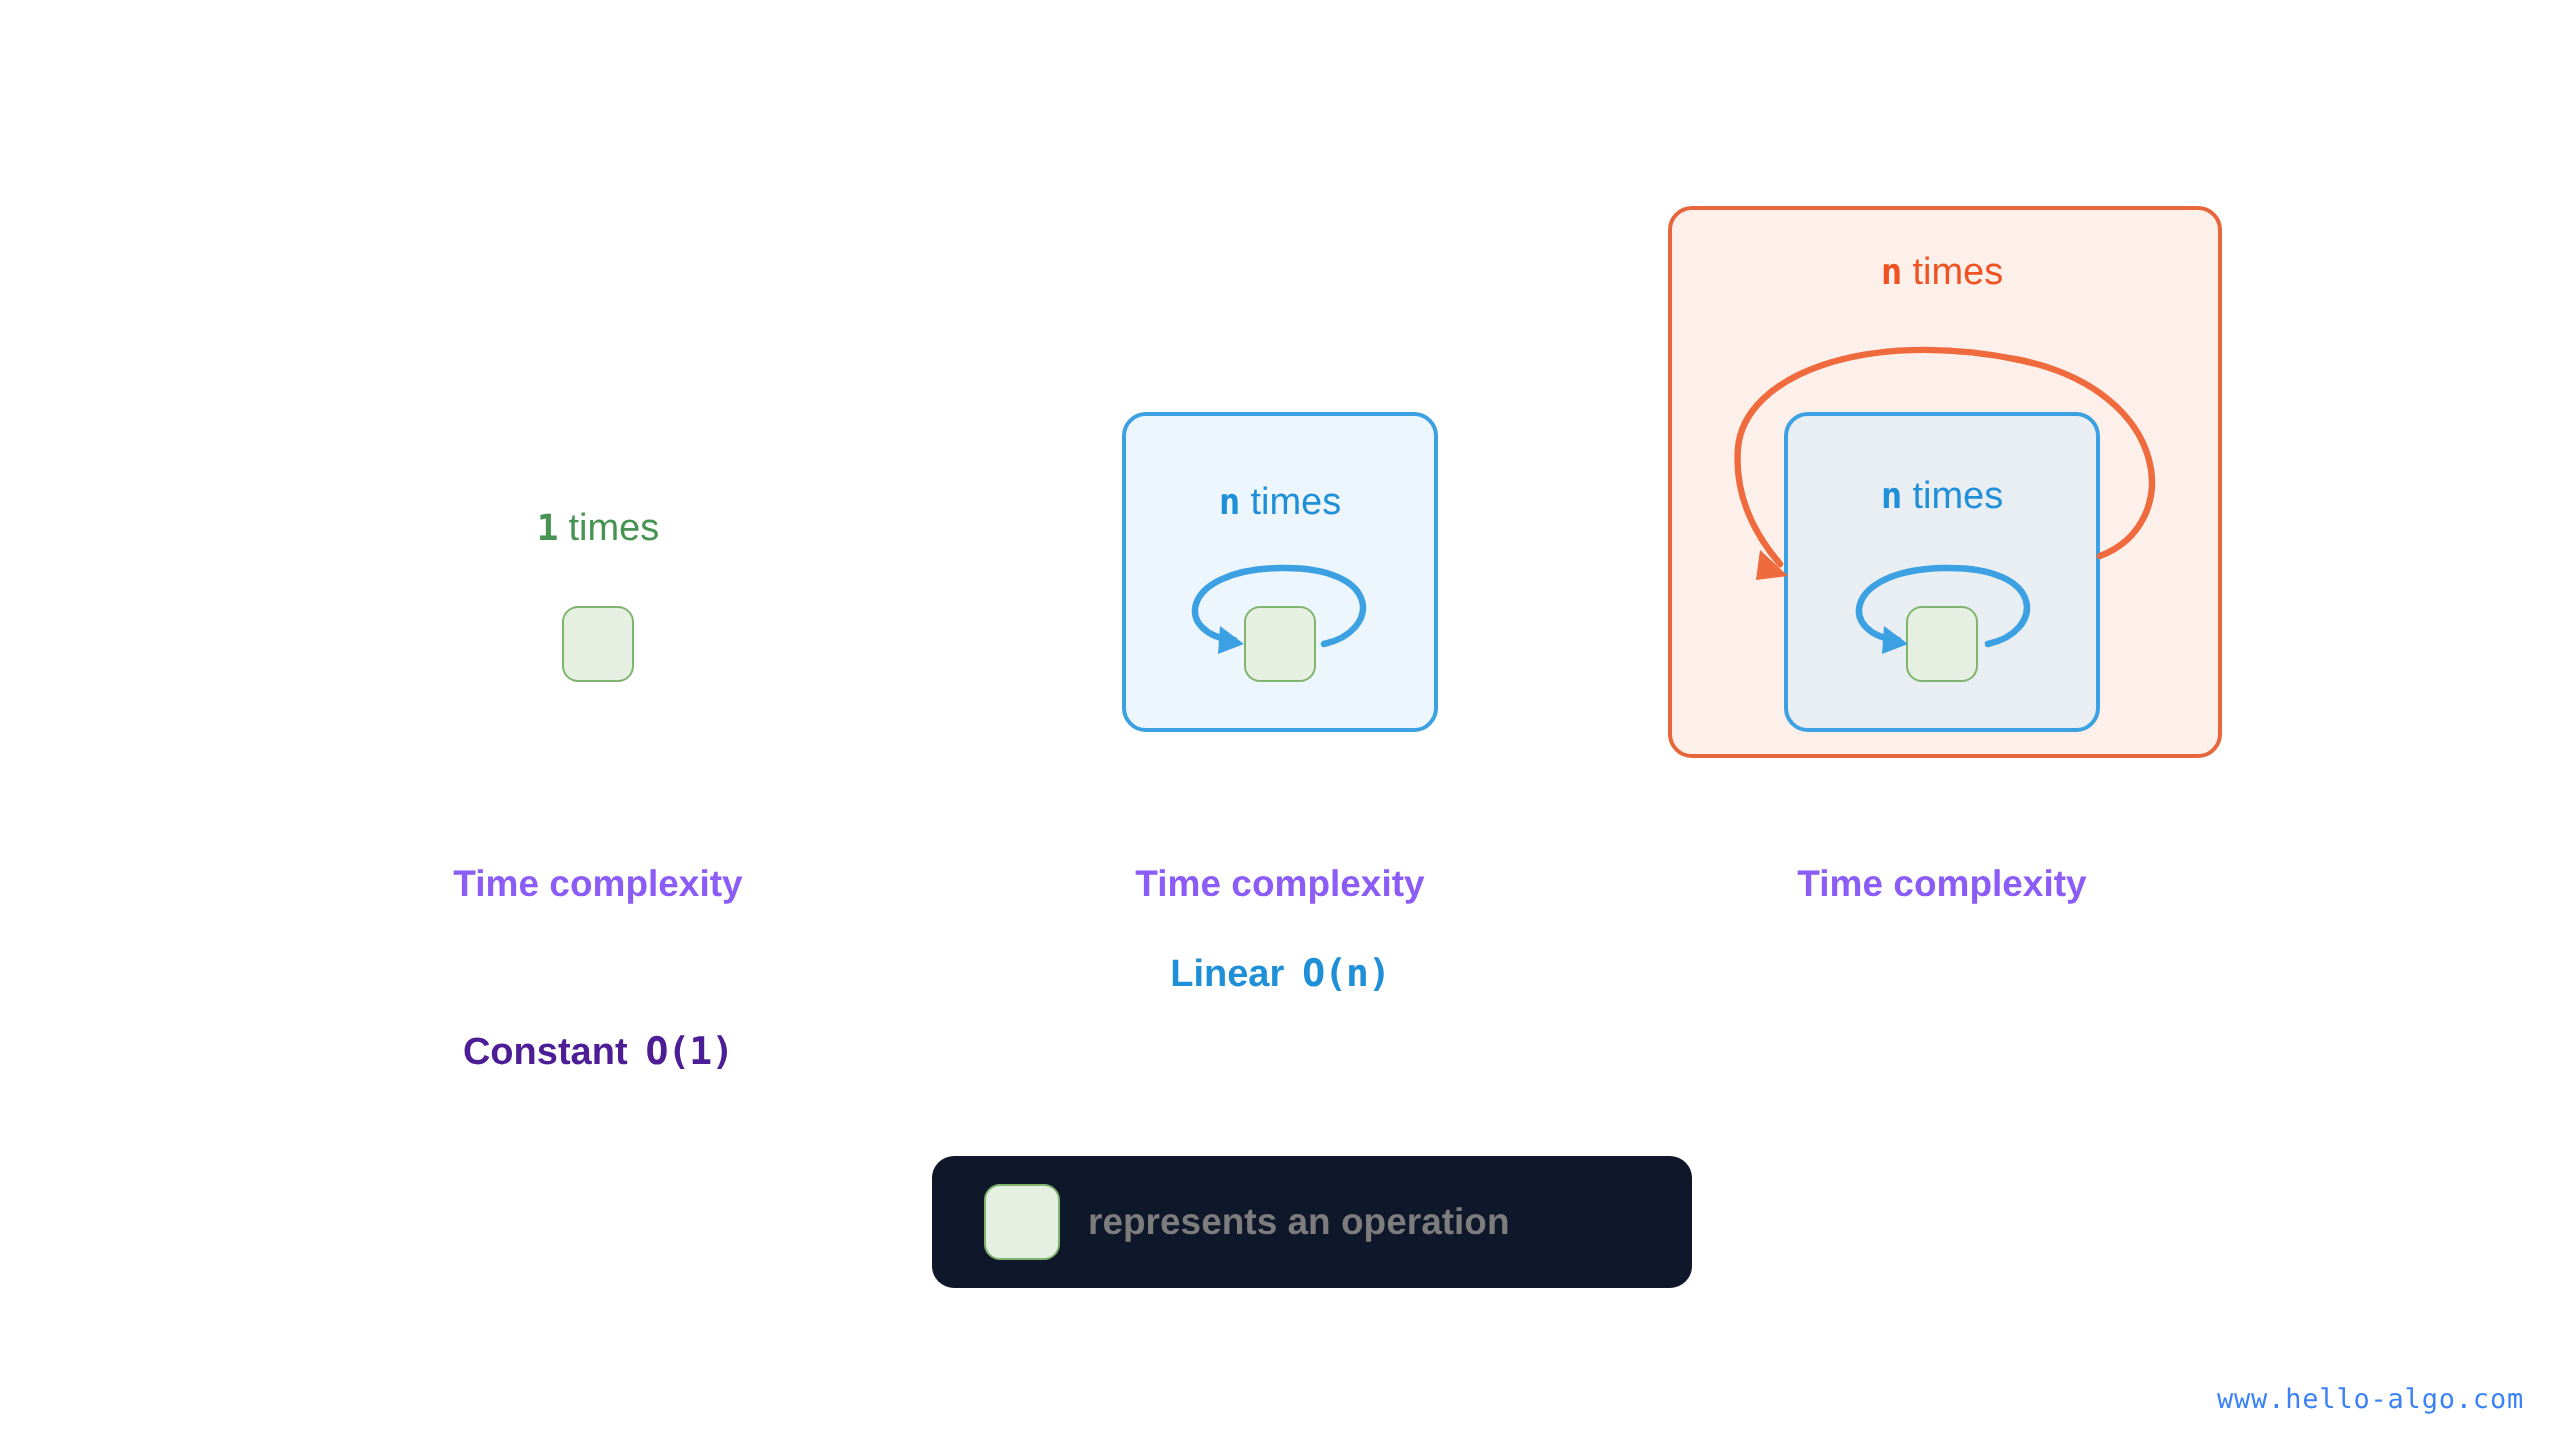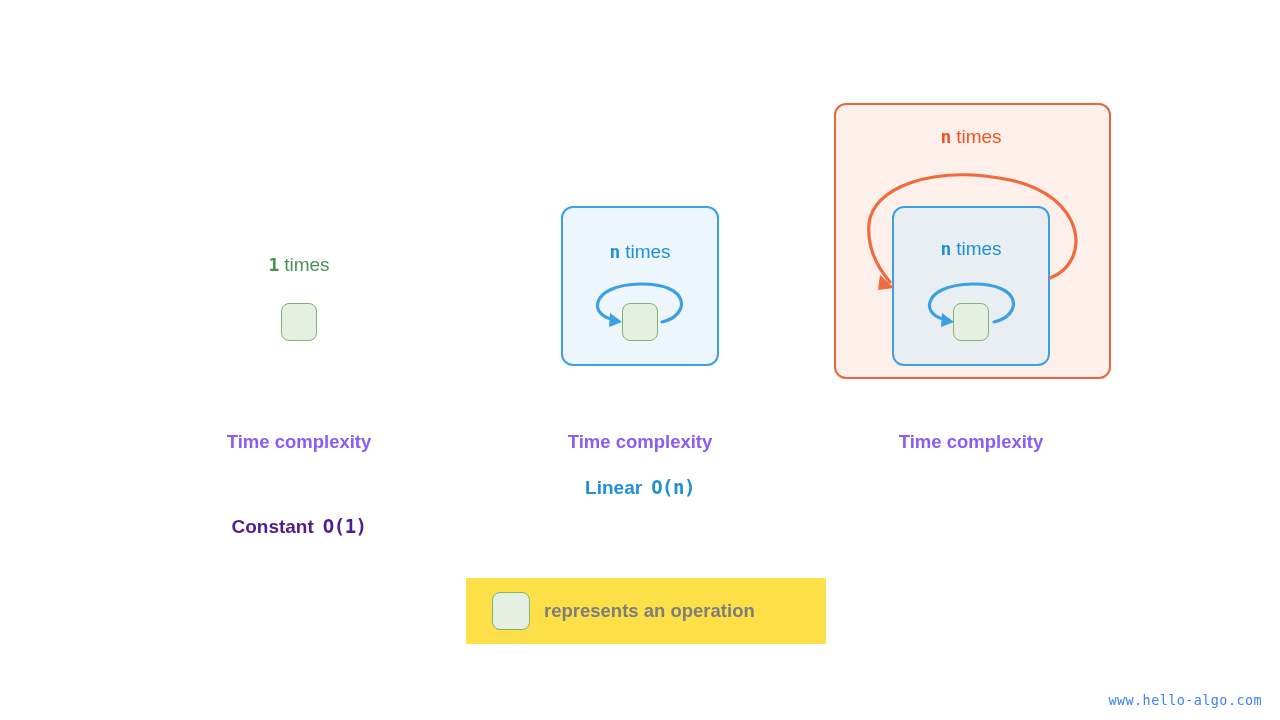--- a/index.html
+++ b/index.html
@@ -127,22 +127,23 @@
     line-height: 0;
   }
 
   
   #legend {
     position: absolute;
     left: 466px;
     top: 578px;
     width: 360px;
     height: 66px;
-    background: #fde047;
-    border-radius: 1px;
+    background: #0f172a;
+    border-radius: 11px;
+    padding-left: 20px;
   }
   #legend .op-box {
     left: 26px;
     top: 14px;
     width: 38px;
     height: 38px;
   }
   #legend-text {
     position: absolute;
     left: 78px;

